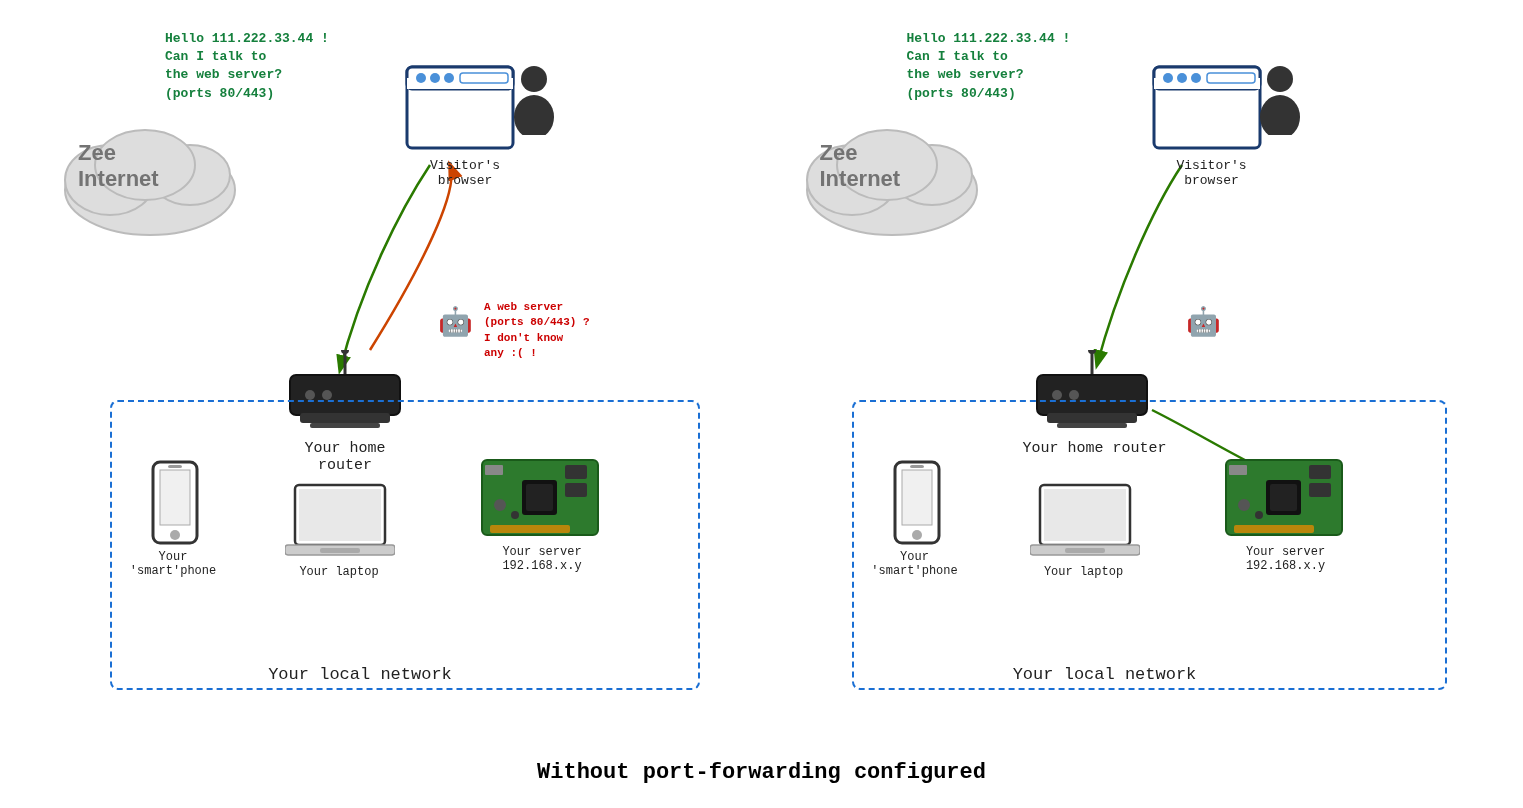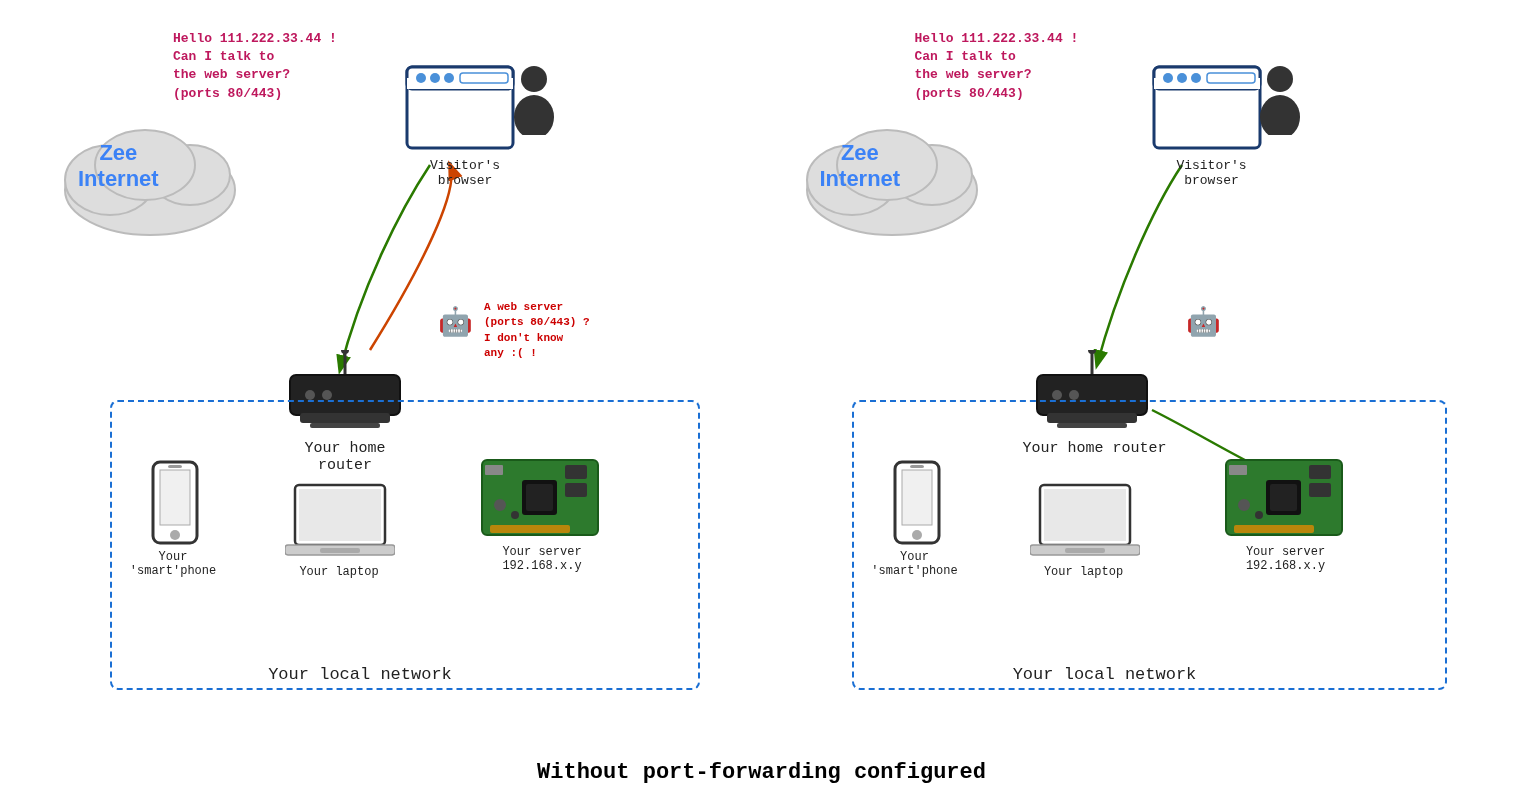--- a/index.html
+++ b/index.html
@@ -42,22 +42,22 @@
     }
     .cloud svg {
       width: 100%;
       height: 100%;
     }
     .cloud-label {
       position: absolute;
       font-size: 24px;
       font-weight: bold;
       font-family: Arial, sans-serif;
-      color: #3b82f6;
-      text-align: center;
+      color: #737373;
+      text-align: left;
       line-height: 1.2;
     }
 
     
     .browser-window {
       position: absolute;
       width: 110px;
       height: 85px;
     }
     .browser-window svg {
@@ -89,21 +89,21 @@
 
     
     .callout {
       position: absolute;
       font-family: 'Courier New', Courier, monospace;
       font-size: 13px;
       font-weight: bold;
       text-align: left;
       line-height: 1.4;
     }
-    .callout.green { color: #be185d; margin-left: 8px; }
+    .callout.green { color: #15803d; }
     .callout.red { color: #cc0000; }
 
     
     .local-network-box {
       position: absolute;
       border: 2.5px dashed #1a6fd4;
       border-radius: 8px;
     }
     .local-network-label {
       position: absolute;

